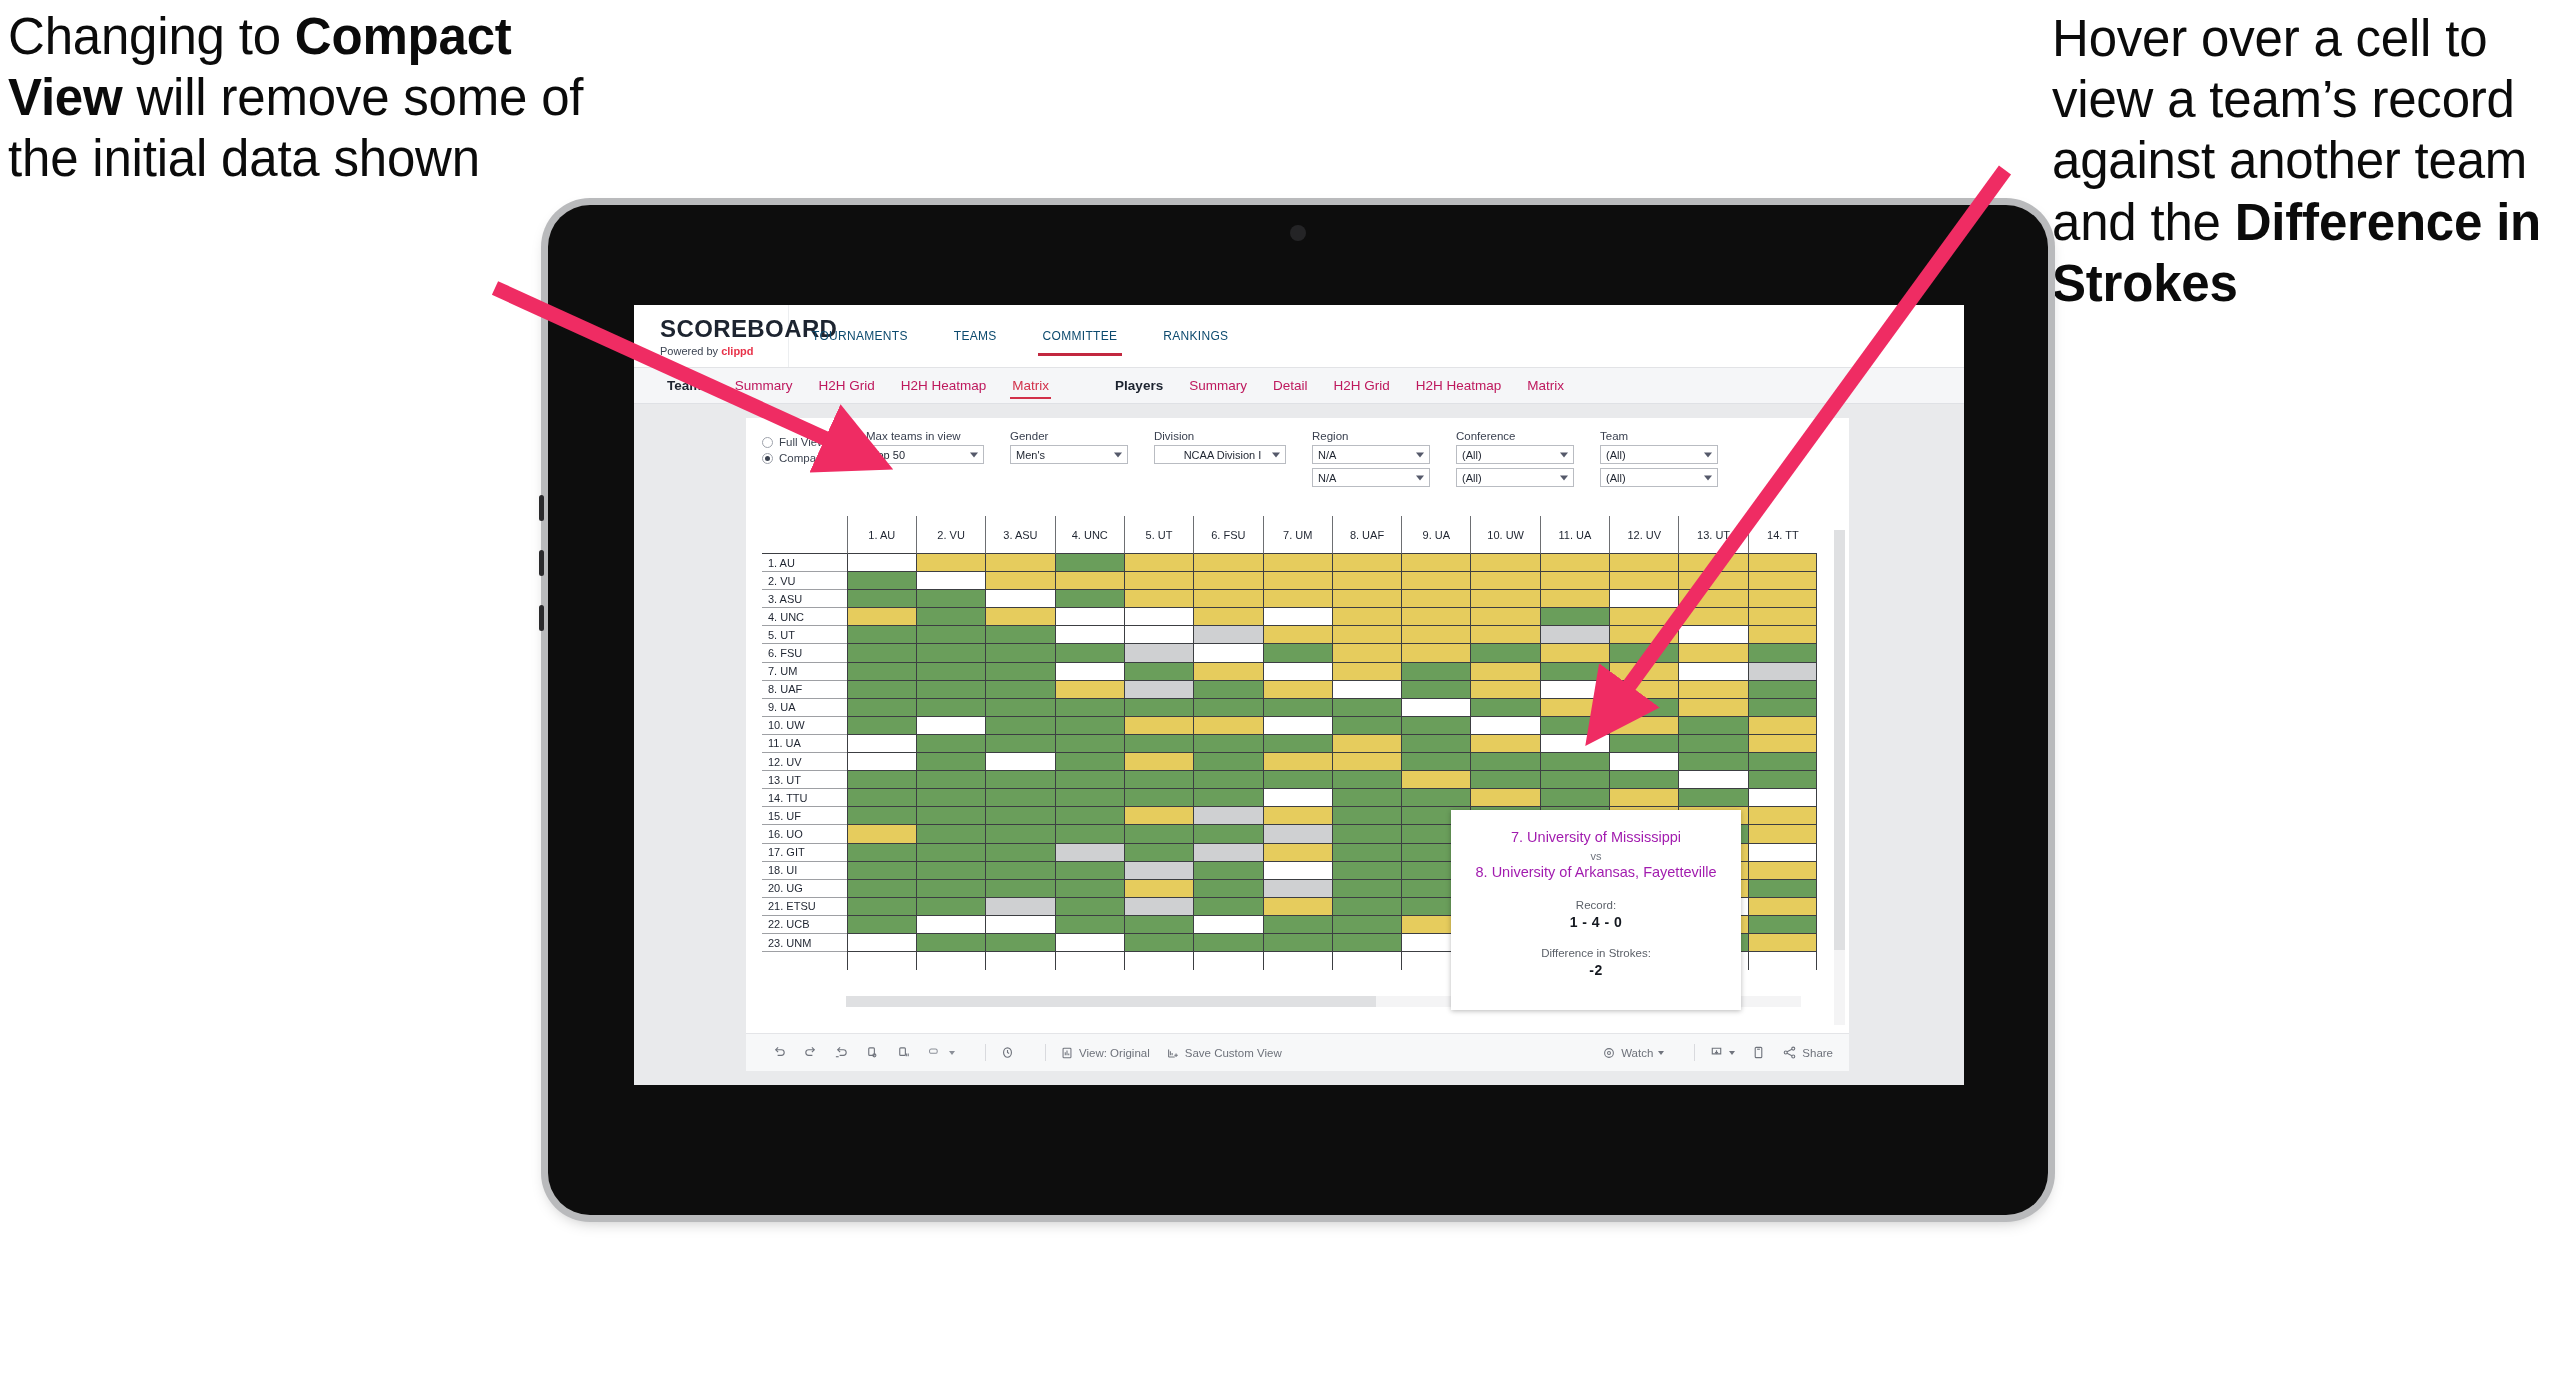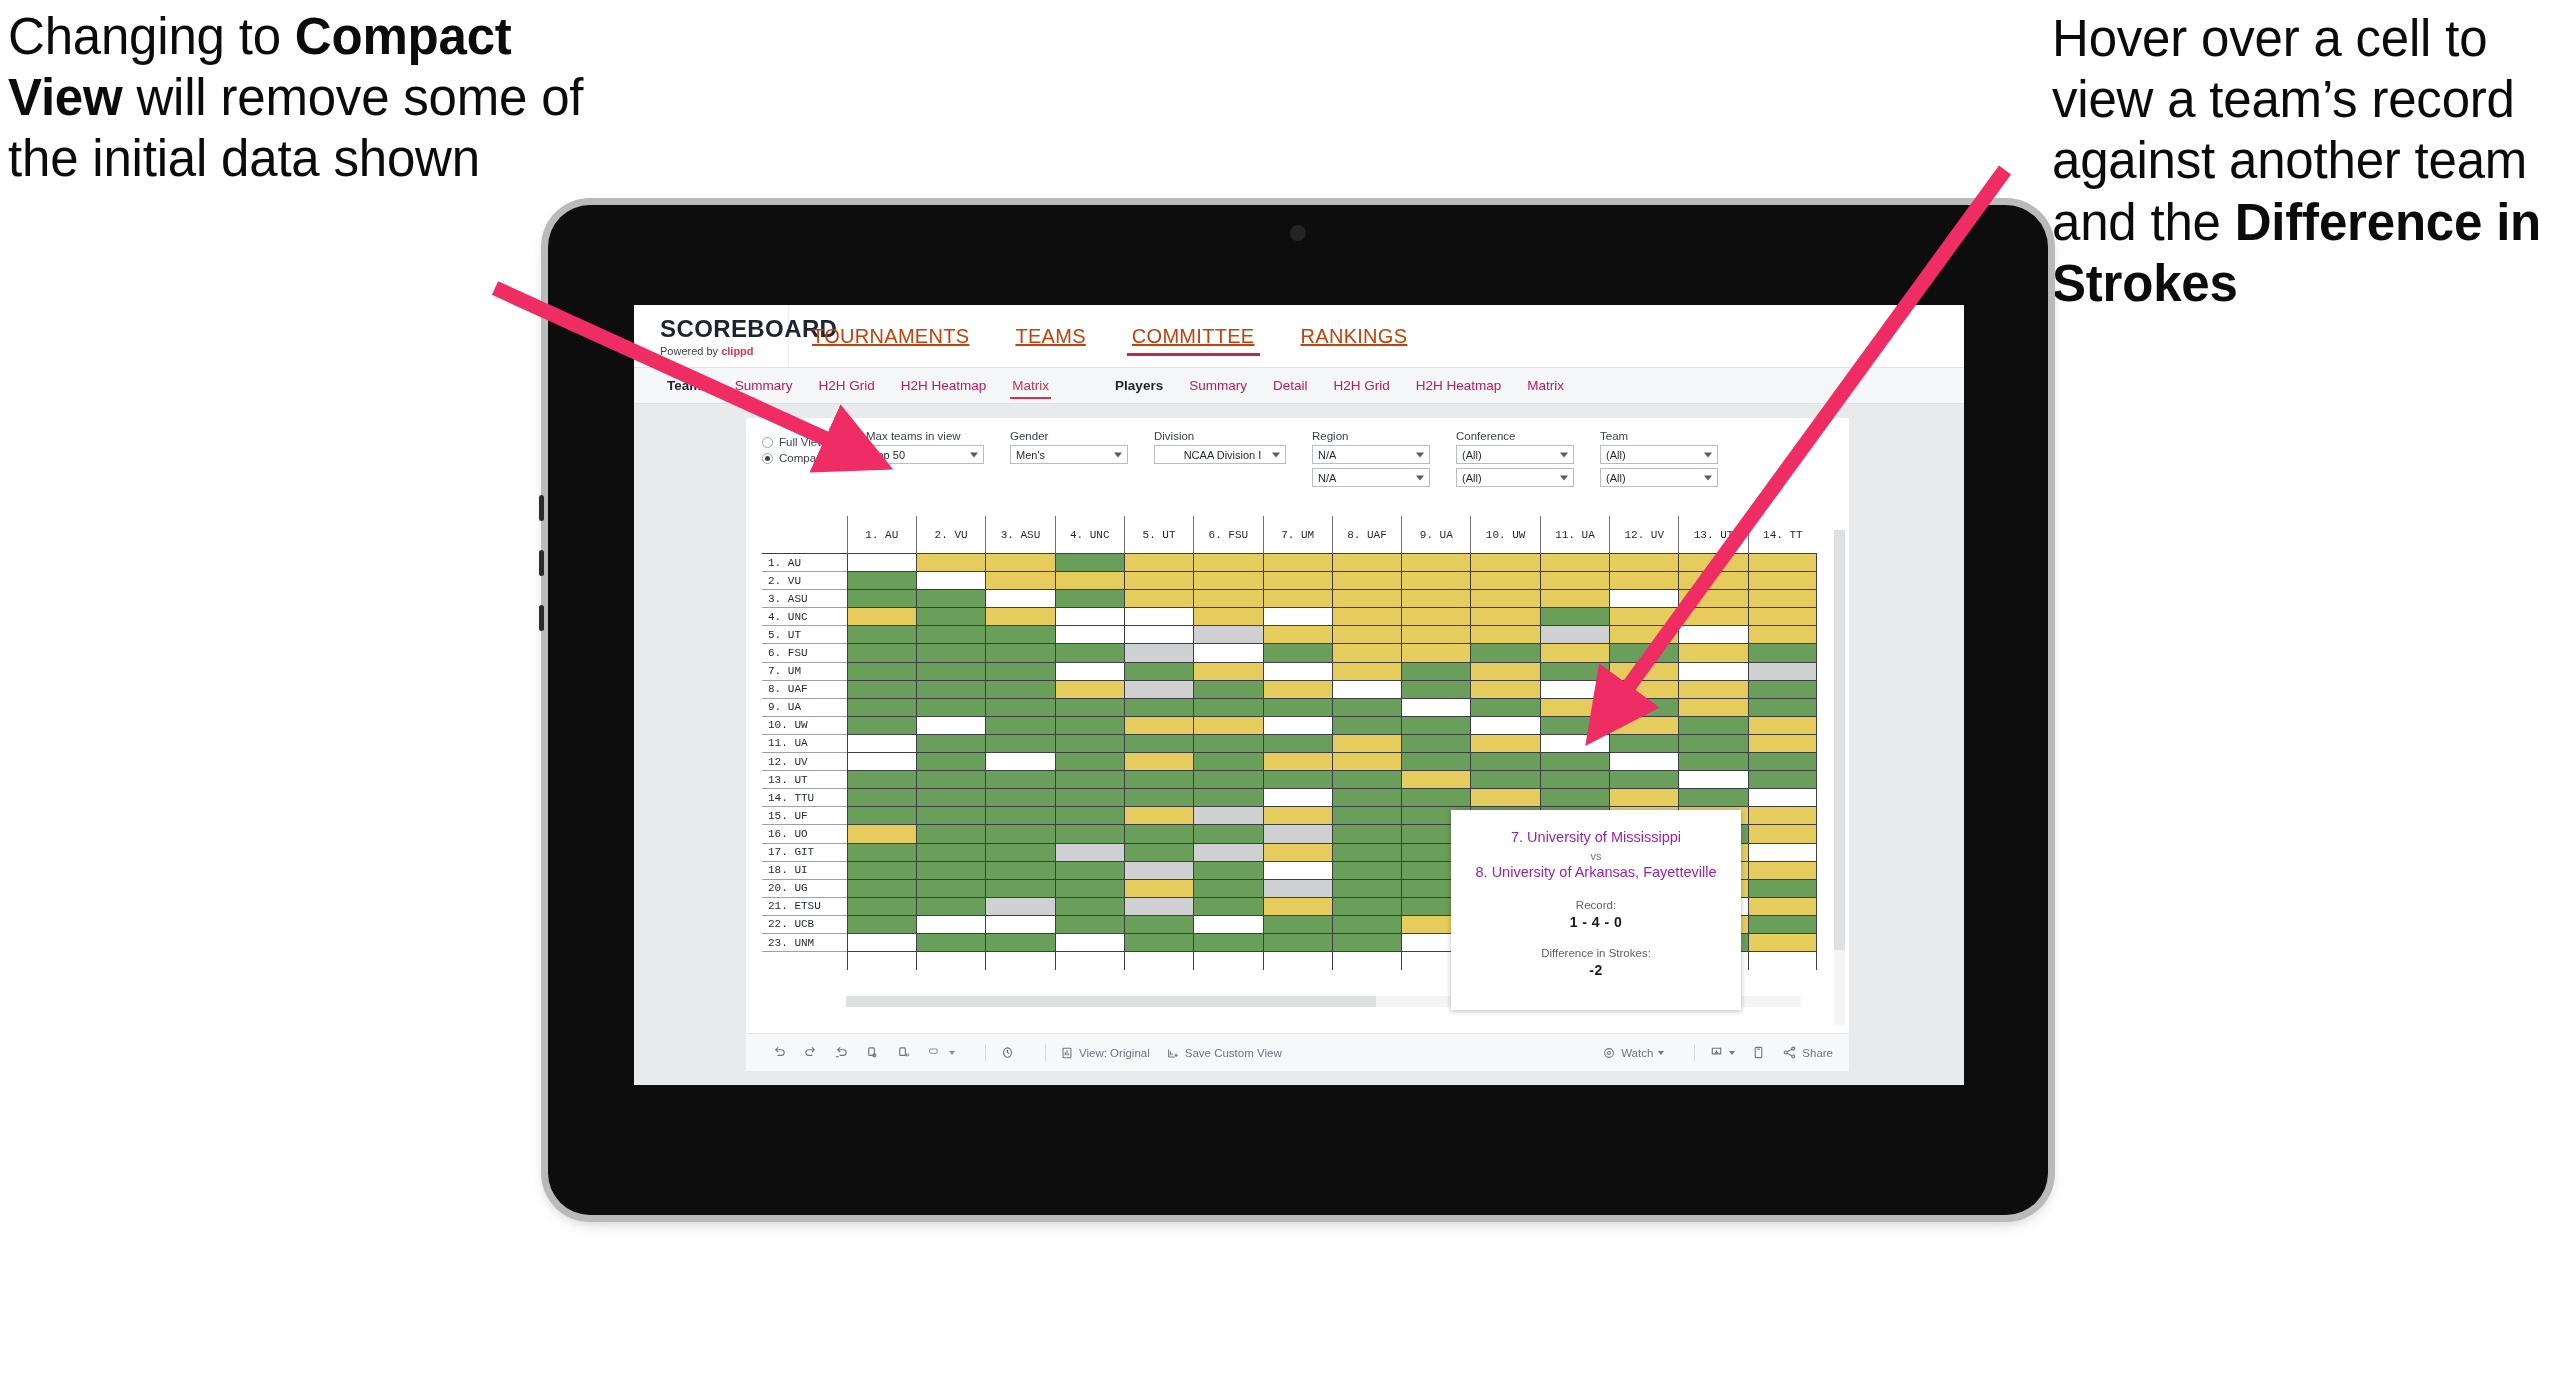--- a/index.html
+++ b/index.html
@@ -32,22 +32,22 @@
   
   .topnav { height:63px; background:#ffffff; display:flex; align-items:stretch;
     border-bottom:1px solid #e2e3e6; }
   .brand { width:155px; display:flex; flex-direction:column; justify-content:center;
     padding-left:26px; border-right:1px solid #eceef0; }
   .brand-title { font-size:24px; font-weight:bold; color:#1d2430; letter-spacing:0.4px;
     font-family:"Liberation Sans", sans-serif; }
   .brand-sub { font-size:11px; color:#3c4452; margin-top:2px; }
   .brand-sub i { color:#e8334a; font-style:normal; font-weight:bold; }
   .nav-items { display:flex; align-items:center; }
-  .nav-item { position:relative; font-size:20px; color:#c2410c; padding:0 23px;
-    height:63px; display:flex; align-items:center; letter-spacing:0.3px;text-decoration:underline; }
+  .nav-item { position:relative; font-size:12px; color:#0c4a6e; padding:0 23px;
+    height:63px; display:flex; align-items:center; letter-spacing:0.3px; }
   .nav-item.active::after { content:""; position:absolute; left:18px; right:18px;
     bottom:12px; height:3px; background:#c2283f; }
 
   
   .subnav { height:36px; background:#f5f6f8; display:flex; align-items:center;
     border-bottom:1px solid #dfe1e5; padding-left:20px; }
   .sub-group { display:flex; align-items:center; }
   .sub-item { position:relative; font-size:13.5px; color:#be185d; padding:0 13px;
     height:36px; display:flex; align-items:center; }
   .sub-item.head { font-weight:bold; color:#1d2430; }
@@ -75,21 +75,21 @@
   .radios { width:104px; padding-top:6px; }
   .radio-row { display:flex; align-items:center; font-size:11.5px; color:#3c4350;
     margin-bottom:4px; }
   .rdot { width:11px; height:11px; border-radius:50%; border:1px solid #9ea2ab;
     margin-right:6px; background:#fff; position:relative; }
   .rdot.on::after { content:""; position:absolute; left:2px; top:2px; width:5px;
     height:5px; border-radius:50%; background:#3b4250; }
 
   
   .matrix { position:absolute; left:16px; top:98px; width:1055px; }
-  .mrow { display:flex; height:18.1px;font-family:Liberation Mono, monospace; }
+  .mrow { display:flex; height:18.1px; }
   .mhead { height:38px; align-items:flex-end; }
   .rowlab { width:85px; font-size:11px; color:#1e2430; padding-left:6px;
     display:flex; align-items:center; border-bottom:1px solid #9ea0a4;
     background:#fff; }
   .colhead { width:69.6px; font-size:11px; color:#1e2430; display:flex;
     align-items:center; justify-content:center; border-left:1px solid #6d6f73;
     border-bottom:1px solid #3c3e42; height:38px; background:#fff; }
   .colhead.first { border-left:1px solid #6d6f73; }
   .spacer85 { width:85px; height:38px; border-bottom:1px solid #3c3e42; background:#fff; }
   .cell { width:69.6px; border-left:1px solid #3c3e42; border-bottom:1px solid #3c3e42;

